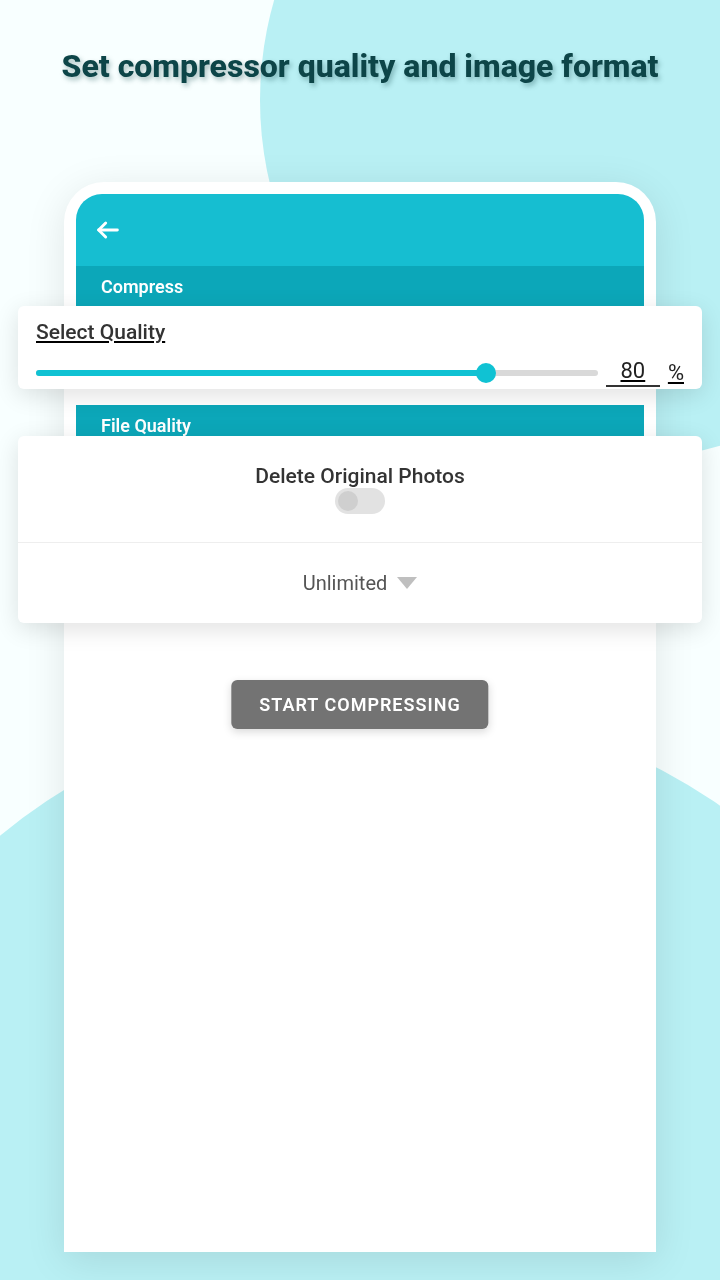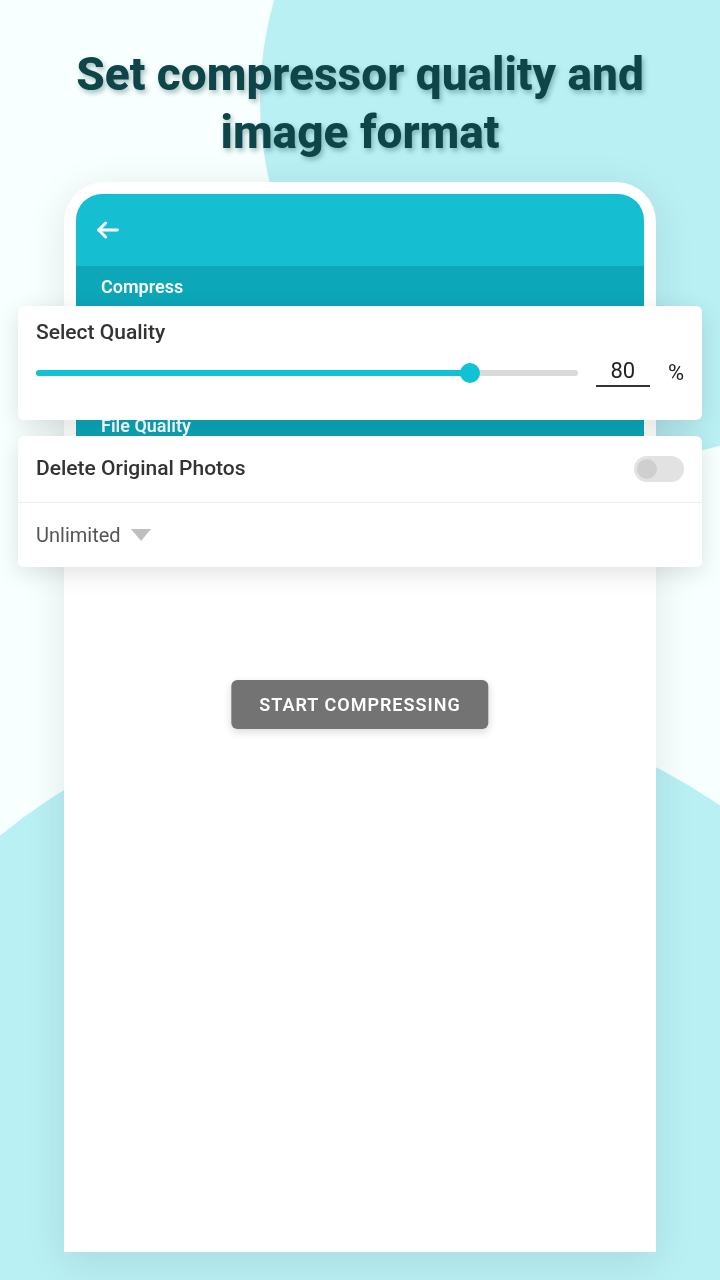--- a/index.html
+++ b/index.html
@@ -1,38 +1,38 @@
 <!DOCTYPE html>
 <html><head>
 <meta charset="utf-8">
 <style>
 * { margin:0; padding:0; box-sizing:border-box; font-family:-apple-system,BlinkMacSystemFont,"Segoe UI",Roboto,sans-serif; }
 html,body { width:720px; height:1280px; overflow:hidden; }
 .stage { position:relative; width:720px; height:1280px; background:#f8ffff; }
 .blob-top { position:absolute; top:-260px; right:-260px; width:720px; height:720px; border-radius:50%; background:#b9f0f4; }
 .blob-bot { position:absolute; bottom:-620px; left:-220px; width:1200px; height:1200px; border-radius:50%; background:#b9f0f4; }
-.heading { position:absolute; top:46px; left:0; right:0; text-align:center; font-size:46px; font-weight:800; color:#0d4548; text-shadow:2px 3px 5px rgba(13,69,72,.35); line-height:1.25; padding:0 50px; }
+.heading { position:absolute; top:46px; left:0; right:0; text-align:center; font-size:32px; font-weight:800; color:#0d4548; text-shadow:2px 3px 5px rgba(13,69,72,.35); line-height:1.25; padding:0 50px; }
 .phone { position:absolute; top:182px; left:64px; width:592px; height:1070px; background:#fff; border-radius:40px 40px 0 0; box-shadow:0 8px 40px rgba(0,0,0,.1); overflow:hidden; }
 .appbar { height:72px; background:#16bed1; border-radius:26px 26px 0 0; display:flex; align-items:center; padding:0 18px; gap:14px; margin:12px 12px 0 12px; }
 .back-icon svg { display:block; }
 .app-title { color:#fff; font-size:26px; font-weight:500; }
 .section-bar { background:#0ca7b9; color:#fff; font-size:18px; font-weight:600; padding:10px 25px; margin:0 12px; }
 .overlay { position:absolute; left:18px; width:684px; background:#fff; border-radius:6px; box-shadow:0 6px 24px rgba(0,0,0,.12); }
-.ov1 { top:306px; height:114px; padding:14px 18px; }
+.ov1 { top:306px; height:83px; padding:14px 18px;text-decoration:underline; }
 .sq-label { font-size:21px; color:#333; font-weight:500; }
-.slider-row { display:flex; align-items:center; gap:18px; margin-top:14px; }
+.slider-row { display:flex; align-items:center; gap:8px; margin-top:14px; }
 .track { position:relative; flex:1; height:6px; background:#d9d9d9; border-radius:3px; }
 .fill { position:absolute; left:0; top:0; height:6px; background:#10c2d3; border-radius:3px; }
 .thumb { position:absolute; top:50%; width:20px; height:20px; border-radius:50%; background:#10c2d3; transform:translate(-50%,-50%); }
 .valbox { width:54px; border-bottom:2px solid #333; text-align:center; font-size:22px; color:#222; padding-bottom:2px; }
 .pct { font-size:22px; color:#222; }
 .phone-inner { margin:0 12px; background:#fff; }
 .spacer1 { height:98px; background:#fff; }
 .ov2 { top:436px; }
-.row { display:flex; justify-content:space-between; padding:20px 18px; border-bottom:1px solid #eee; }
+.row { display:flex; align-items:center; justify-content:space-between; padding:28px 18px; border-bottom:1px solid #eee;flex-direction:column; }
 .row:last-child { border-bottom:none; }
 .row-label { font-size:21px; color:#333; font-weight:500; }
 .row-right { display:flex; align-items:center; gap:10px; color:#555; font-size:20px; }
 .toggle { width:50px; height:26px; background:#e2e2e2; border-radius:13px; position:relative; }
 .toggle::after { content:""; position:absolute; left:3px; top:3px; width:20px; height:20px; border-radius:50%; background:#cfcfcf; }
 .chev { width:0; height:0; border-left:10px solid transparent; border-right:10px solid transparent; border-top:12px solid #bfbfbf; }
 .start-btn { position:absolute; top:680px; left:50%; transform:translateX(-50%); background:#737373; color:#fff; font-size:18px; letter-spacing:1px; font-weight:600; padding:14px 28px; border-radius:6px; border:none; box-shadow:0 3px 8px rgba(0,0,0,.15); }
 </style>
 </head>
 <body>

